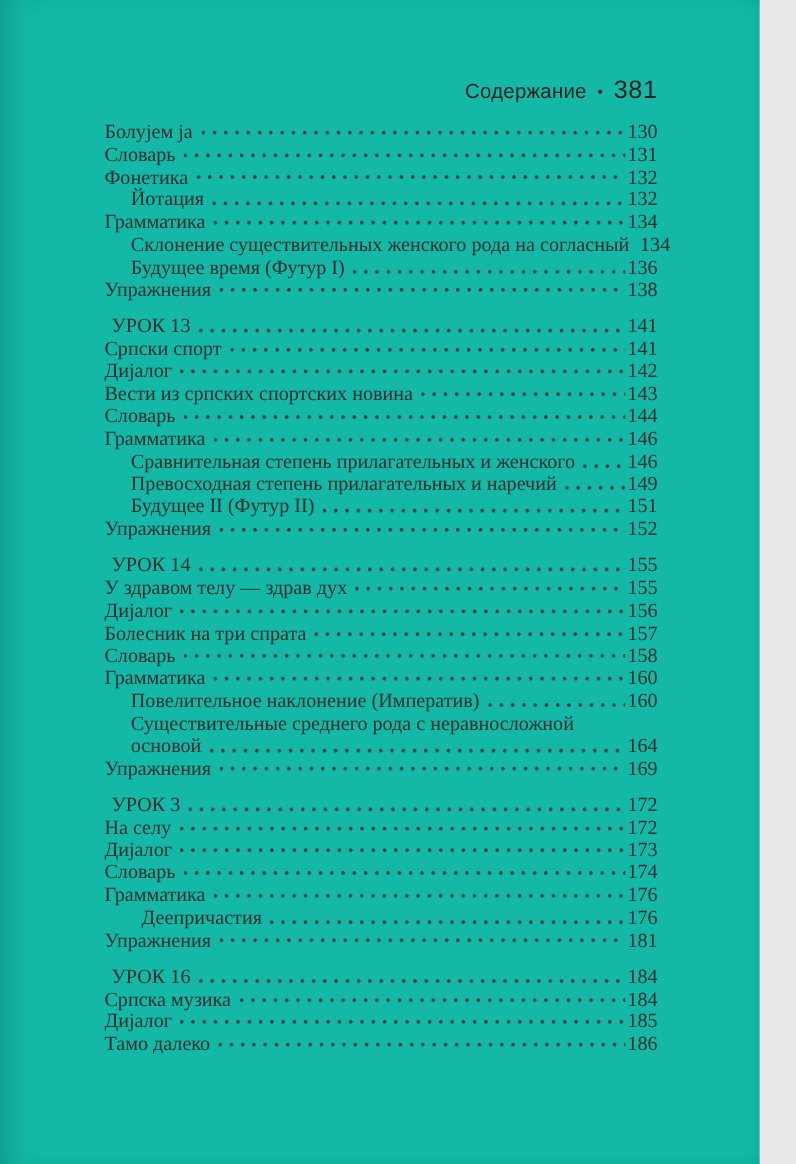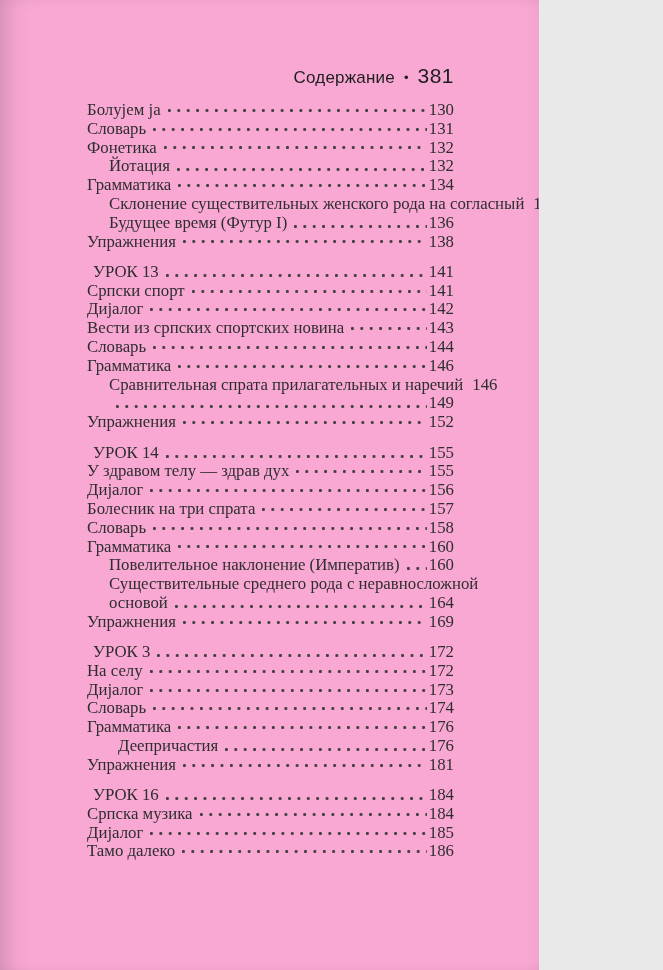--- a/index.html
+++ b/index.html
@@ -2,23 +2,23 @@
 <html><head>
 <meta charset="utf-8">
 <style>
   html, body {
     margin: 0;
     padding: 0;
     background: #e9e9e9;
   }
   .page {
     position: relative;
-    width: 539px;
+    width: 633px;
     height: 970px;
-    background: #f9a8d4;
+    background: #14b8a6;
     overflow: hidden;
     font-family: "Liberation Serif", "DejaVu Serif", serif;
     color: #2e2e2e;
     box-shadow:
       inset 24px 0 28px -22px rgba(0,0,0,0.22),
       inset -14px 0 18px -15px rgba(0,0,0,0.07),
       inset 0 14px 16px -15px rgba(0,0,0,0.05),
       inset 0 -12px 16px -15px rgba(0,0,0,0.05);
   }
   .content {
@@ -146,27 +146,33 @@
             <span class="lbl">Словарь</span>
             <div class="dots"></div>
             <span class="pg">144</span>
           </div>
           <div class="toc-row lvl1">
             <span class="lbl">Грамматика</span>
             <div class="dots"></div>
             <span class="pg">146</span>
           </div>
           <div class="toc-row lvl2">
-            <span class="lbl">Сравнительная спрата прилагательных и наречий</span>
+            <span class="lbl">Сравнительная степень прилагательных и женского</span>
             <div class="dots"></div>
             <span class="pg">146</span>
           </div>
           <div class="toc-row lvl2">
+            <span class="lbl">Превосходная степень прилагательных и наречий</span>
             <div class="dots"></div>
             <span class="pg">149</span>
+          </div>
+          <div class="toc-row lvl2">
+            <span class="lbl">Будущее II (Футур II)</span>
+            <div class="dots"></div>
+            <span class="pg">151</span>
           </div>
           <div class="toc-row lvl1">
             <span class="lbl">Упражнения</span>
             <div class="dots"></div>
             <span class="pg">152</span>
           </div>
         </div>
         <div class="section">
           <div class="toc-row lvl0">
             <span class="lbl">УРОК 14</span>

